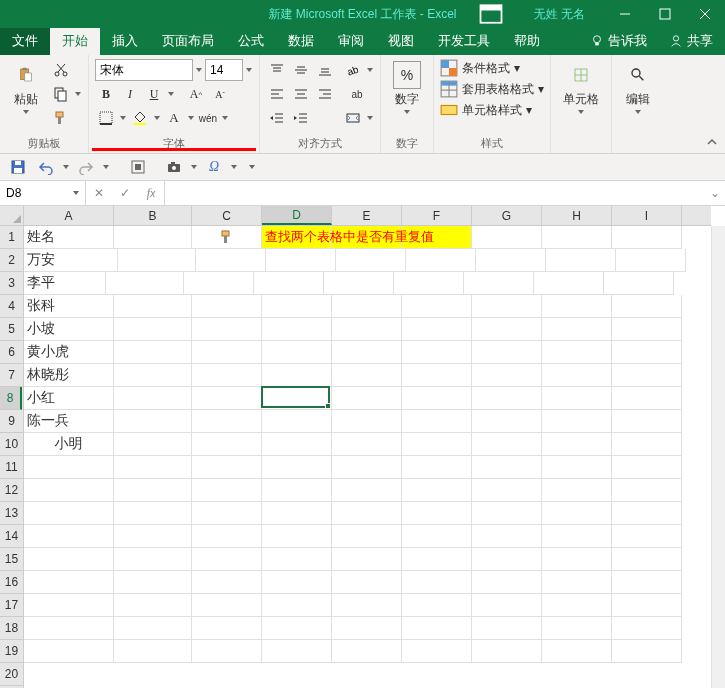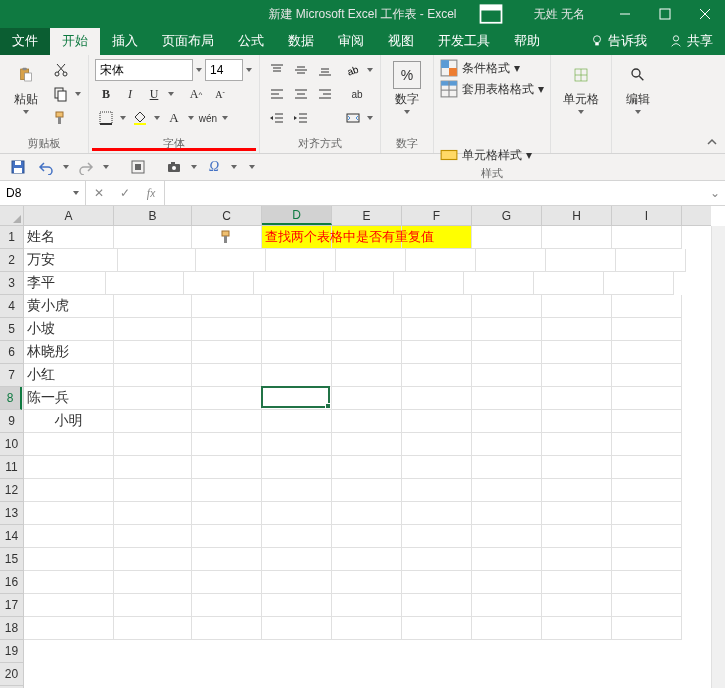--- a/index.html
+++ b/index.html
@@ -1,18 +1,18 @@
 <!DOCTYPE html>
 <html><head>
 <meta charset="utf-8">
 <style>
 * { box-sizing: border-box; margin: 0; padding: 0; font-family: "Microsoft YaHei", sans-serif; }
 body { width: 725px; height: 688px; background: #fff; overflow: hidden; font-size: 12px; color: #333; }
 
-.titlebar { height: 28px; background: #0f7a41; color: #e5e5e5; display: flex; align-items: center; padding: 0 4px; position: relative; }
+.titlebar { height: 28px; background: #0f7a41; color: #5eead4; display: flex; align-items: center; padding: 0 4px; position: relative; }
 .titlebar .title { position: absolute; left: 50%; transform: translateX(-50%); font-size: 12px; white-space: nowrap; }
 .titlebar .user { position: absolute; right: 140px; font-size: 12px; }
 .titlebar .wincontrols { position: absolute; right: 0; display: flex; }
 .titlebar .winbtn { width: 40px; height: 28px; display: flex; align-items: center; justify-content: center; cursor: pointer; }
 .titlebar .winbtn svg { width: 12px; height: 12px; stroke: #fff; fill: none; stroke-width: 1; }
 .titlebar .ribbon-icon { width: 28px; height: 28px; display: flex; align-items: center; justify-content: center; margin-right: 100px; }
 
 .tabs { height: 27px; background: #0f7a41; display: flex; align-items: flex-end; color: #fff; font-size: 13px; }
 .tab { padding: 5px 12px; cursor: pointer; }
 .tab.file { background: #0b5e32; }
@@ -356,21 +356,21 @@
       <div class="hstack" style="cursor:pointer;">
         <svg width="18" height="18" viewBox="0 0 16 16">
             <rect x="1" y="1" width="14" height="14" fill="none" stroke="#888"></rect>
             <rect x="1" y="1" width="14" height="4" fill="#5b9bd5"></rect>
             <line x1="1" y1="9" x2="15" y2="9" stroke="#888"></line>
             <line x1="8" y1="1" x2="8" y2="15" stroke="#888"></line>
           </svg>
         <span style="font-size:12px;margin-left:2px;">套用表格格式</span>
         <span style="margin-left:2px;">▾</span>
       </div>
-      <div class="hstack" style="cursor:pointer;margin-top:45px;">
+      <div class="hstack" style="cursor:pointer;">
         <svg width="18" height="18" viewBox="0 0 16 16">
             <rect x="1" y="4" width="14" height="8" fill="#ffd966" stroke="#bf8f00"></rect>
           </svg>
         <span style="font-size:12px;margin-left:2px;">单元格样式</span>
         <span style="margin-left:2px;">▾</span>
       </div>
     </div>
     <div class="group-label">样式</div>
   </div>
 
@@ -549,32 +549,43 @@
         <div class="cell" style="width: 78px;"></div>
         <div class="cell" style="width: 70px;"></div>
         <div class="cell" style="width: 70px;"></div>
         <div class="cell" style="width: 70px;"></div>
         <div class="cell" style="width: 70px;"></div>
         <div class="cell" style="width: 70px;"></div>
         <div class="cell" style="width: 70px;"></div>
         <div class="cell" style="width: 70px;"></div>
       </div>
       <div class="row">
+        <div class="cell" style="width: 90px;">张科</div>
+        <div class="cell" style="width: 78px;"></div>
+        <div class="cell" style="width: 70px;"></div>
+        <div class="cell" style="width: 70px;"></div>
+        <div class="cell" style="width: 70px;"></div>
+        <div class="cell" style="width: 70px;"></div>
+        <div class="cell" style="width: 70px;"></div>
+        <div class="cell" style="width: 70px;"></div>
+        <div class="cell" style="width: 70px;"></div>
+      </div>
+      <div class="row">
+        <div class="cell" style="width: 90px;">小坡</div>
+        <div class="cell" style="width: 78px;"></div>
+        <div class="cell" style="width: 70px;"></div>
+        <div class="cell" style="width: 70px;"></div>
+        <div class="cell" style="width: 70px;"></div>
+        <div class="cell" style="width: 70px;"></div>
+        <div class="cell" style="width: 70px;"></div>
+        <div class="cell" style="width: 70px;"></div>
+        <div class="cell" style="width: 70px;"></div>
+      </div>
+      <div class="row">
         <div class="cell" style="width: 90px;">黄小虎</div>
-        <div class="cell" style="width: 78px;"></div>
-        <div class="cell" style="width: 70px;"></div>
-        <div class="cell" style="width: 70px;"></div>
-        <div class="cell" style="width: 70px;"></div>
-        <div class="cell" style="width: 70px;"></div>
-        <div class="cell" style="width: 70px;"></div>
-        <div class="cell" style="width: 70px;"></div>
-        <div class="cell" style="width: 70px;"></div>
-      </div>
-      <div class="row">
-        <div class="cell" style="width: 90px;">小坡</div>
         <div class="cell" style="width: 78px;"></div>
         <div class="cell" style="width: 70px;"></div>
         <div class="cell" style="width: 70px;"></div>
         <div class="cell" style="width: 70px;"></div>
         <div class="cell" style="width: 70px;"></div>
         <div class="cell" style="width: 70px;"></div>
         <div class="cell" style="width: 70px;"></div>
         <div class="cell" style="width: 70px;"></div>
       </div>
       <div class="row">

